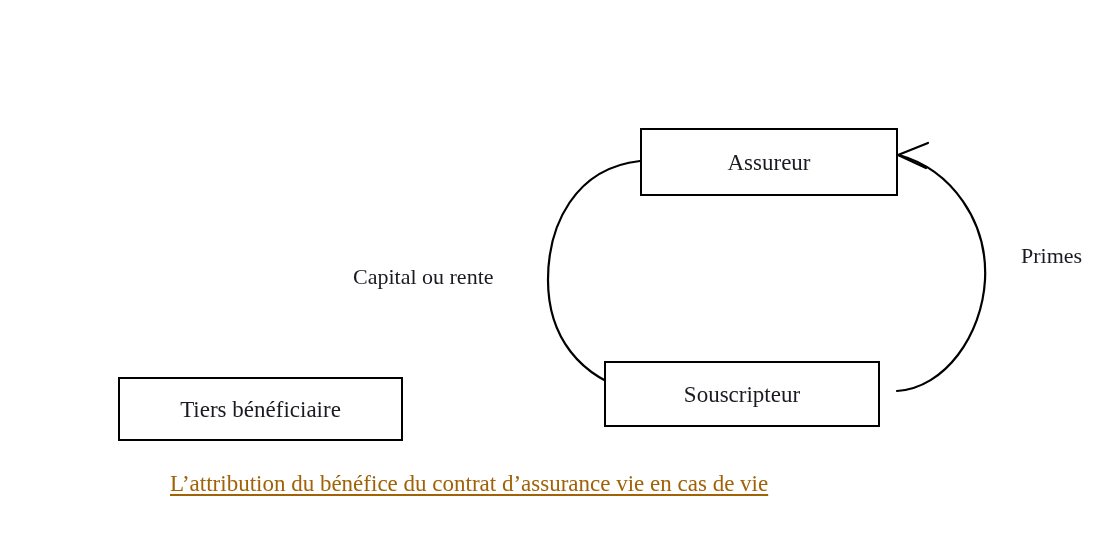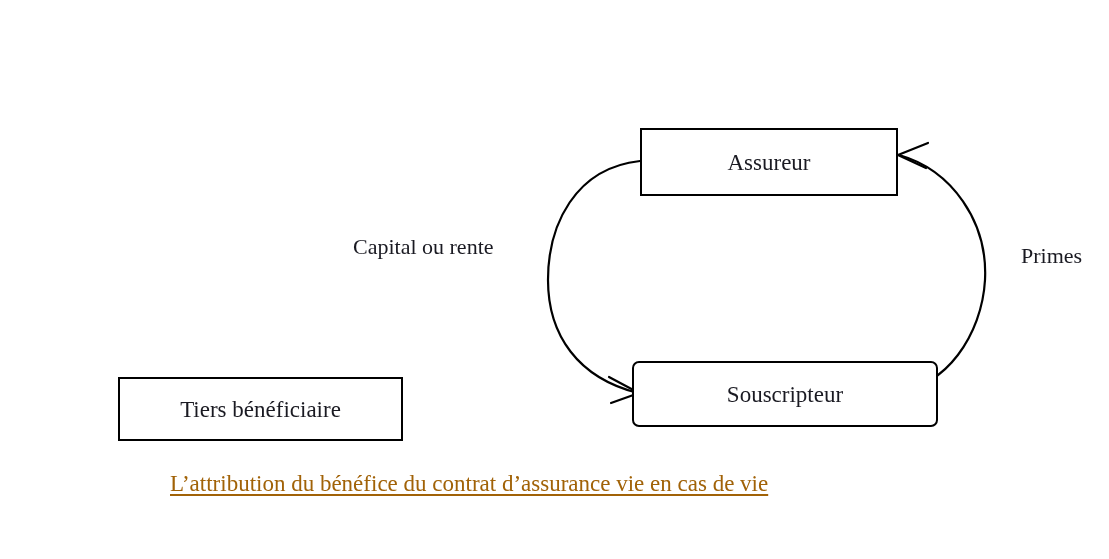--- a/index.html
+++ b/index.html
@@ -46,35 +46,34 @@
     white-space: nowrap;
     color: #1a1a22;
   }
   #box-assureur {
     left: 640px;
     top: 128px;
     width: 258px;
     height: 68px;
   }
   #box-souscripteur {
-    left: 632px;
+    left: 604px;
     top: 361px;
-    width: 306px;
+    width: 276px;
     height: 66px;
-    border-radius: 7px;
   }
   #box-tiers {
     left: 118px;
     top: 377px;
     width: 285px;
     height: 64px;
   }
   #label-capital {
     left: 353px;
-    top: 236px;
+    top: 266px;
   }
   #label-primes {
     left: 1021px;
     top: 245px;
   }
   #caption {
     position: absolute;
     left: 170px;
     top: 470px;
     font-size: 23px;

